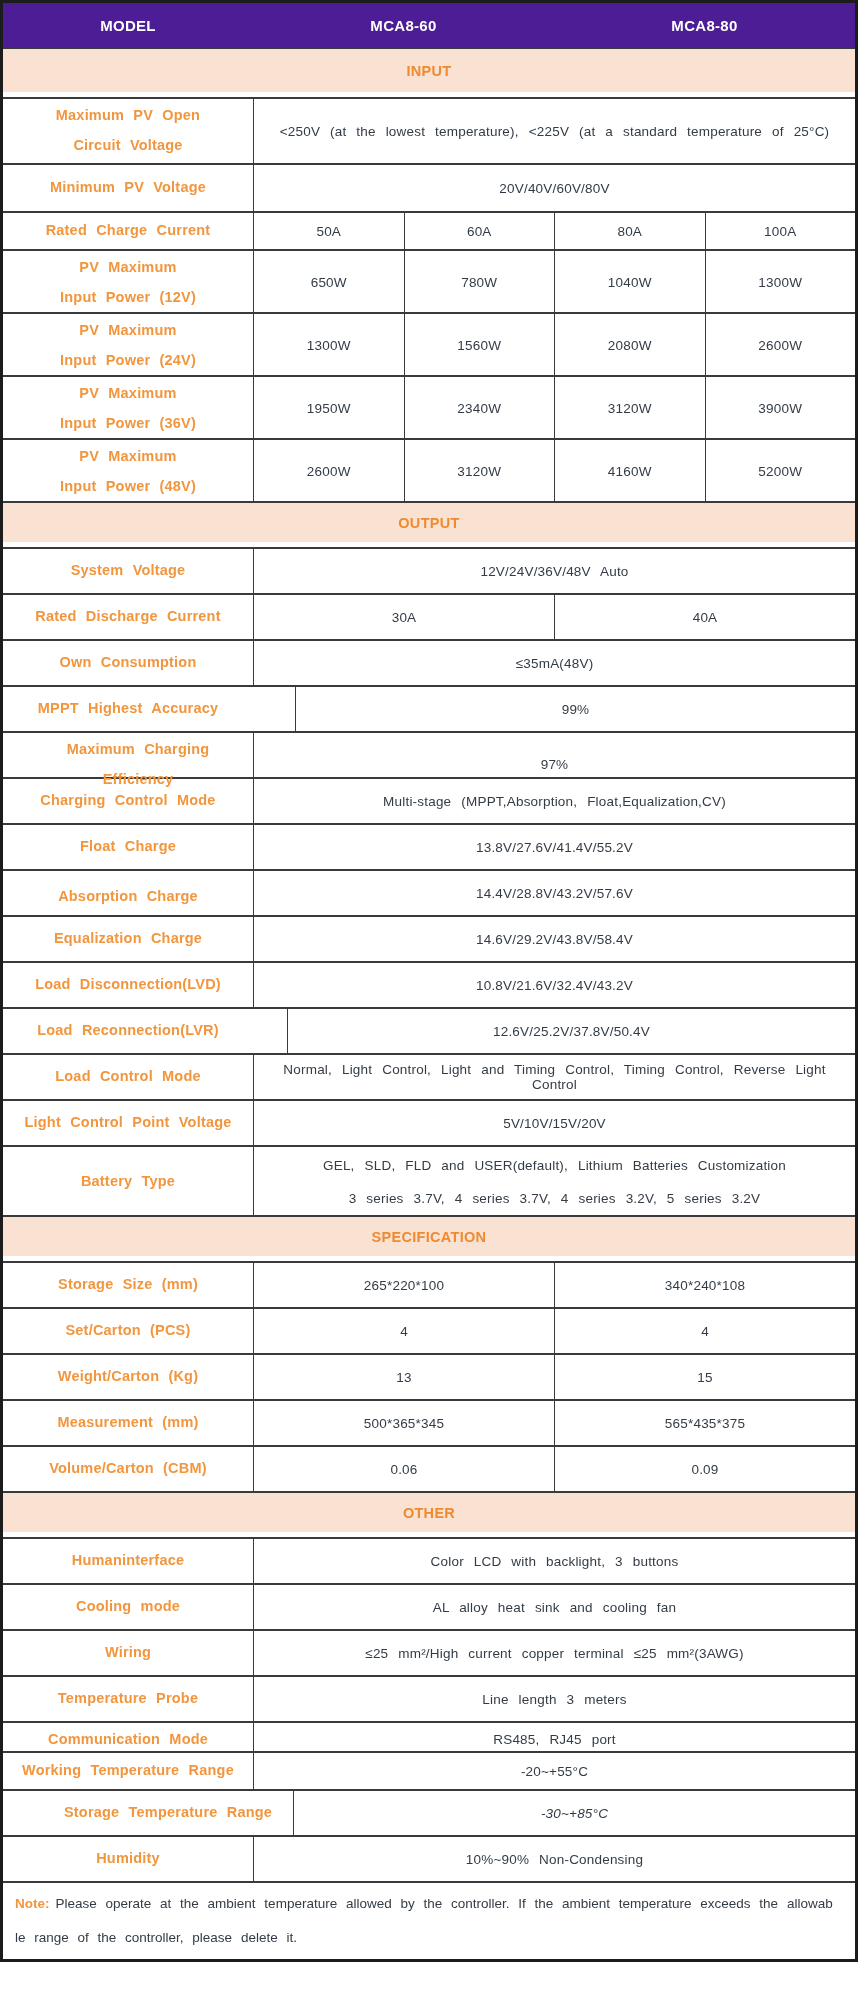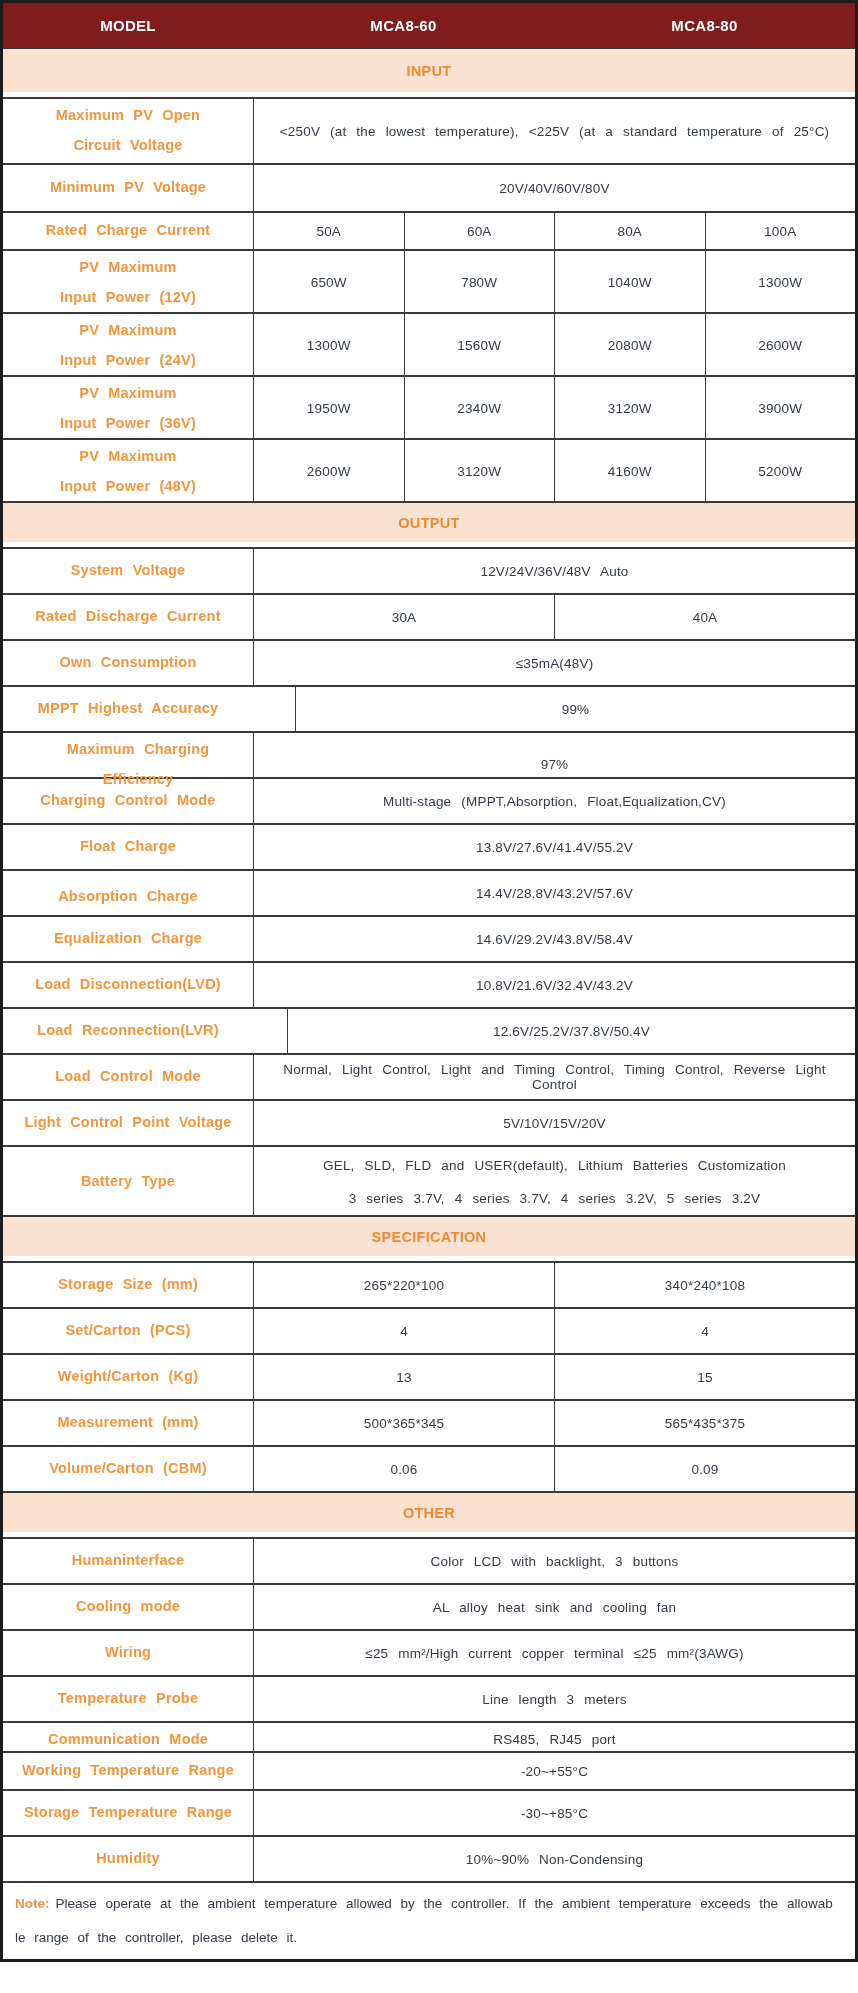--- a/index.html
+++ b/index.html
@@ -5,21 +5,21 @@
   html,body{margin:0;padding:0;background:#ffffff;}
   body{font-family:"Liberation Sans",sans-serif;}
   .sheet{width:858px;box-sizing:border-box;}
   .tbl{width:858px;box-sizing:border-box;border:3px solid #1c1c1c;background:#ffffff;}
   .row{display:grid;grid-template-columns:250px 1fr 1fr 1fr 1fr;box-sizing:border-box;
        border-bottom:2px solid #3a3a3a;}
   .row:last-child{border-bottom:none;}
   .cell{display:flex;align-items:center;justify-content:center;text-align:center;
         box-sizing:border-box;padding:2px 6px;}
   .vline{border-left:1px solid #3a3a3a;}
-  .hrow{background:#7f1d1d;}
+  .hrow{background:#4c1d95;}
   .hcell{color:#ffffff;font-weight:bold;font-size:15px;letter-spacing:.3px;word-spacing:4px;}
   .band-row{border-bottom:2px solid #3a3a3a;}
   .band{grid-column:1 / -1;background:#F9E2D2;background-clip:content-box;padding:0 0 5px 0;
         color:#EE8A31;font-weight:bold;font-size:14.5px;letter-spacing:.3px;word-spacing:4px;}
   .label{color:#F2963E;font-weight:bold;font-size:14.5px;line-height:2.05;
          white-space:pre-line;word-spacing:5px;letter-spacing:.2px;}
   .val{color:#333C46;font-size:13.5px;word-spacing:6px;letter-spacing:.2px;white-space:pre-line;}
   .val.multi{line-height:2.45;}
   .note-row{display:block;padding:4px 12px;box-sizing:border-box;}
   .note-line{color:#333C46;font-size:13.5px;line-height:2.5;word-spacing:5px;text-align:left;}
@@ -195,23 +195,23 @@
         <div class="cell val vline" style="grid-column: span 4;">Line length 3 meters</div>
       </div>
       <div class="row" style="height: 30px;">
         <div class="cell label" style="grid-column: span 1;">Communication Mode</div>
         <div class="cell val vline" style="grid-column: span 4;">RS485, RJ45 port</div>
       </div>
       <div class="row" style="height: 38px;">
         <div class="cell label" style="grid-column: span 1;">Working Temperature Range</div>
         <div class="cell val vline" style="grid-column: span 4;">-20~+55°C</div>
       </div>
-      <div class="row" style="height: 46px;">
+      <div class="row" style="height: 46px; padding-left: 40px;">
         <div class="cell label" style="grid-column: span 1;">Storage Temperature Range</div>
-        <div class="cell val vline" style="grid-column: span 4;">-30~+85°C</div>
+        <div class="cell val vline" style="grid-column: span 4; font-style: italic;">-30~+85°C</div>
       </div>
       <div class="row" style="height: 46px;">
         <div class="cell label" style="grid-column: span 1;">Humidity</div>
         <div class="cell val vline" style="grid-column: span 4;">10%~90% Non-Condensing</div>
       </div>
       <div class="row note-row" style="height: 76px; display: flex; flex-direction: column; justify-content: center;">
         <div class="note-line"><span class="note-prefix">Note:</span><span>Please operate at the ambient temperature allowed by the controller. If the ambient temperature exceeds the allowab</span></div>
         <div class="note-line">le range of the controller, please delete it.</div>
       </div>
     </div>

